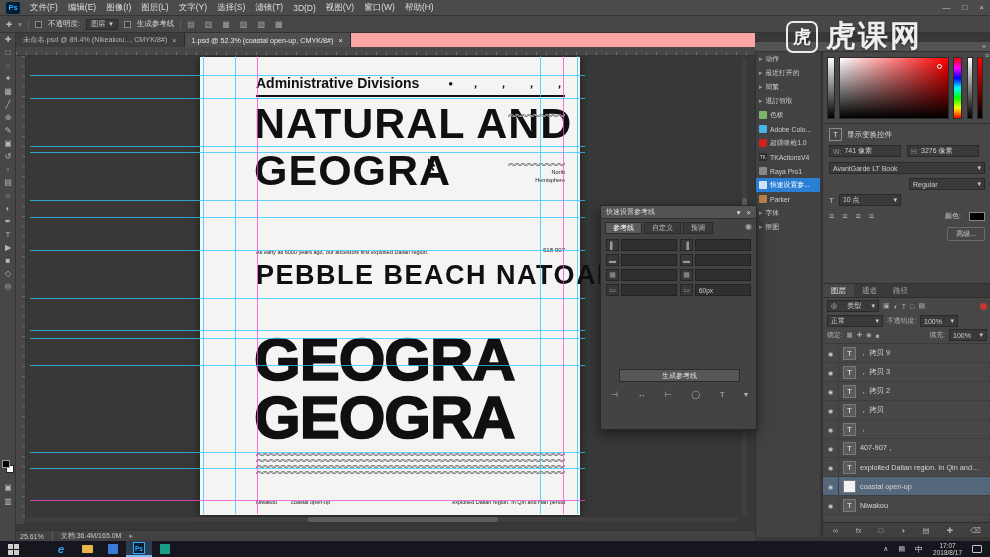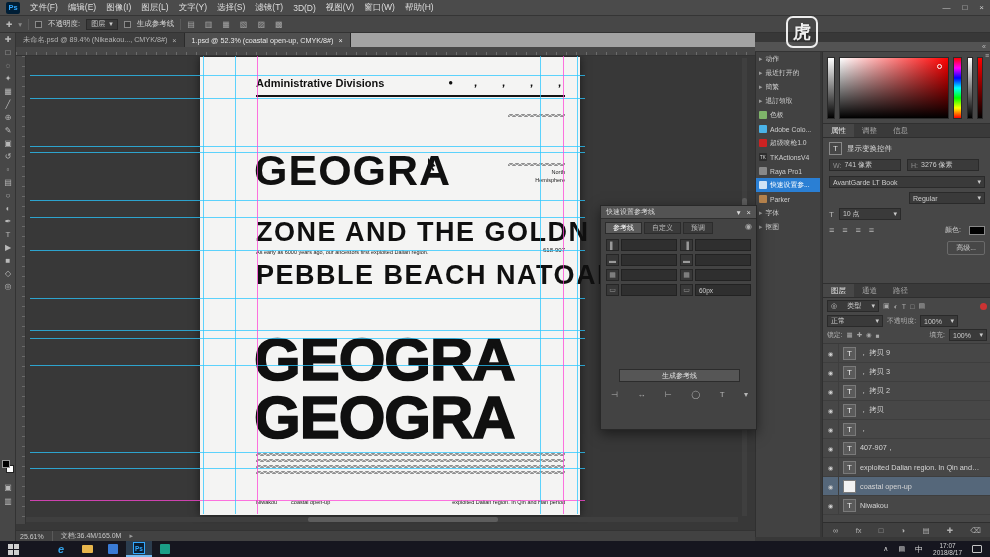--- a/index.html
+++ b/index.html
@@ -8,21 +8,21 @@
 .abs{position:absolute}
 .row{display:flex;align-items:center}
 .menubar{left:0;top:0;width:990px;height:16px;background:#4b4b4b;border-bottom:1px solid #353535;display:flex;align-items:center;font-size:8.5px;gap:10px;padding:0 6px;z-index:30}
 .ps-badge{width:14px;height:12px;background:#001e36;color:#31a8ff;font-size:7.5px;font-weight:bold;display:flex;align-items:center;justify-content:center;border-radius:2px}
 .menu-item{color:#dedede;cursor:default}
 .wctrls{margin-left:auto;display:flex;gap:12px;font-size:8px;color:#ccc}
 .optionsbar{left:0;top:16px;width:990px;height:17px;background:#474747;border-bottom:1px solid #333;display:flex;align-items:center;font-size:7.5px;gap:6px;padding:0 6px;z-index:29}
 .chk{width:7px;height:7px;border:1px solid #8a8a8a;background:#3a3a3a;display:inline-block}
 .mini-select{background:#3a3a3a;border:1px solid #2a2a2a;height:11px;display:flex;align-items:center;gap:4px;padding:0 4px;font-size:7px;color:#ccc}
 .vsep{width:1px;height:11px;background:#5a5a5a}
-.tabbar{left:16px;top:33px;width:739px;height:14px;background:#a3a3a3;display:flex;z-index:25}
+.tabbar{left:16px;top:33px;width:739px;height:14px;background:#fca5a5;display:flex;z-index:25}
 .doc-tab{height:14px;display:flex;align-items:center;gap:5px;padding:0 7px;font-size:7.2px;border-right:1px solid #2b2b2b;color:#b5b5b5;background:#3d3d3d}
 .doc-tab.active{background:#4f4f4f;color:#e8e8e8}
 .toolstrip{left:0;top:33px;width:16px;height:508px;background:#474747;border-right:1px solid #333;z-index:26}
 .tool{width:16px;height:13px;display:flex;align-items:center;justify-content:center;font-size:8px;color:#b9b9b9}
 .ruler-top{left:16px;top:47px;width:739px;height:9px;background:#474747;border-bottom:1px solid #333;background-image:repeating-linear-gradient(to right,#6a6a6a 0 1px,transparent 1px 10px);background-size:10px 4px;background-position:0 5px;background-repeat:repeat-x;z-index:24}
 .ruler-left{left:16px;top:56px;width:10px;height:468px;background:#474747;border-right:1px solid #333;background-image:repeating-linear-gradient(to bottom,#6a6a6a 0 1px,transparent 1px 10px);background-size:4px 10px;background-position:6px 0;background-repeat:repeat-y;z-index:24}
 .canvas{left:16px;top:56px;width:733px;height:468px;overflow:hidden;background:#383838}
 .artboard{position:absolute;left:184px;top:1px;width:380px;height:458px;background:#f4f4f3;box-shadow:0 0 9px rgba(0,0,0,.55)}
 .gh{position:absolute;left:14px;width:555px;height:1px;background:rgba(41,199,255,.75);z-index:6}
 .gv{position:absolute;top:0;width:1px;height:458px;background:rgba(41,199,255,.75);z-index:6}
@@ -144,42 +144,42 @@
 </div>
 
 <div class="abs ruler-top"></div>
 <div class="abs ruler-left"></div>
 
 <div class="abs canvas">
 
   <div class="artboard">
 
     <div style="position:absolute;left:56px;top:18px;width:309px;display:flex;justify-content:space-between;align-items:center">
-      <span style="font-size:11px;font-weight:bold;color:#101010">Administrative Divisions</span>
+      <span style="font-size:14px;font-weight:bold;color:#101010">Administrative Divisions</span>
       <span style="display:flex;gap:17px;font-size:11px;font-weight:bold;color:#101010;align-items:center">
         <span style="font-size:8px">●</span>
         <span>，</span>
         <span>，</span>
         <span>，</span>
         <span>，</span>
       </span>
     </div>
     <div style="position:absolute;left:56px;top:38px;width:309px;height:1.5px;background:#141414"></div>
 
+    <div class="poster-big" style="left:54px;top:42px;font-size:43px;letter-spacing:1px">NATURAL AND</div>
     <div class="poster-big" style="left:54px;top:89px;font-size:43px;letter-spacing:1px">GEOGRA</div>
     <div class="cursor-arrow" style="left:228px;top:101px"></div>
 
     <div class="wave" style="position:absolute;left:308px;top:55px;width:57px"></div>
     <div class="wave" style="position:absolute;left:308px;top:104px;width:57px"></div>
     <div style="position:absolute;left:270px;top:112px;width:95px;text-align:right;font-size:5.5px;color:#1a1a1a;line-height:1.4">
       <div>North</div>
       <div>Hemisphere</div>
     </div>
 
-    <div class="poster-big" style="left:56px;top:160px;font-size:27px;letter-spacing:1.5px">ZONE AND THE GOLDN</div>
     <div style="position:absolute;left:56px;top:192px;font-size:5.5px;color:#161616">As early as 6000 years ago, our ancestors first exploited Dalian region.</div>
     <div style="position:absolute;left:328px;top:190px;width:37px;text-align:right;font-size:6px;color:#161616">618-907</div>
     <div class="poster-big" style="left:56px;top:203px;font-size:27px;letter-spacing:1.5px">PEBBLE BEACH NATOAL</div>
 
     <div class="poster-big" style="left:54px;top:268px;font-size:60px;letter-spacing:-1px;-webkit-text-stroke:1.6px #101010">GEOGRA</div>
     <div class="poster-big" style="left:54px;top:326px;font-size:60px;letter-spacing:-1px;-webkit-text-stroke:1.6px #101010">GEOGRA</div>
 
     <div style="position:absolute;left:56px;top:394px;width:309px">
       <div class="wave" style="margin-bottom:1px"></div>
       <div class="wave" style="margin-bottom:1px"></div>
@@ -353,25 +353,20 @@
     <div style="position:absolute;left:16px;top:5px;width:110px;height:62px;border:1px solid #2a2a2a;background:linear-gradient(to top,#000,rgba(0,0,0,0)),linear-gradient(to right,#fff,#ff0000)">
       <div style="position:absolute;right:6px;top:6px;width:5px;height:5px;border:1px solid #fff;border-radius:50%"></div>
     </div>
     <div style="position:absolute;left:130px;top:5px;width:9px;height:62px;border:1px solid #2a2a2a;background:linear-gradient(#ff0000,#ff00ff,#0000ff,#00ffff,#00ff00,#ffff00,#ff0000)"></div>
     <div style="position:absolute;left:144px;top:5px;width:6px;height:62px;background:linear-gradient(#ffffff,#000000);border:1px solid #2a2a2a"></div>
     <div style="position:absolute;left:154px;top:5px;width:6px;height:62px;background:linear-gradient(#ff0000,#000000);border:1px solid #2a2a2a"></div>
     <div style="position:absolute;right:2px;top:0;font-size:7px;color:#bbb">≡</div>
   </div>
 
   <div style="position:relative;width:168px;height:160px;border-bottom:1px solid #303030">
-    <div class="ptabs">
-      <div class="ptab active">属性</div>
-      <div class="ptab">调整</div>
-      <div class="ptab">信息</div>
-    </div>
     <div class="row" style="padding:4px 6px;gap:5px">
       <span style="width:13px;height:13px;border:1px solid #8a8a8a;display:flex;align-items:center;justify-content:center;font-size:8px;color:#ddd">T</span>
       <span style="font-size:7.5px">显示变换控件</span>
     </div>
     <div class="row" style="padding:0 6px;gap:6px">
       <span class="pinput" style="width:72px">
           <span style="color:#8f8f8f">W:</span>
           <span>741 像素</span>
         </span>
       <span class="pinput" style="width:72px">
@@ -509,20 +504,21 @@
       <span>◑</span>
       <span>▤</span>
       <span>✚</span>
       <span>⌫</span>
     </div>
   </div>
 </div>
 
 <div class="abs watermark">
   <span class="wm-logo">虎</span>
+  <span style="font-size:30px;font-weight:bold;letter-spacing:2px">虎课网</span>
 </div>
 
 <div class="abs taskbar">
   <div class="tb-cell">
     <span style="display:grid;grid-template-columns:5px 5px;gap:1px">
       <span style="width:5px;height:5px;background:#cfcfcf"></span>
         <span style="width:5px;height:5px;background:#cfcfcf"></span>
       <span style="width:5px;height:5px;background:#cfcfcf"></span>
         <span style="width:5px;height:5px;background:#cfcfcf"></span>
     </span>

